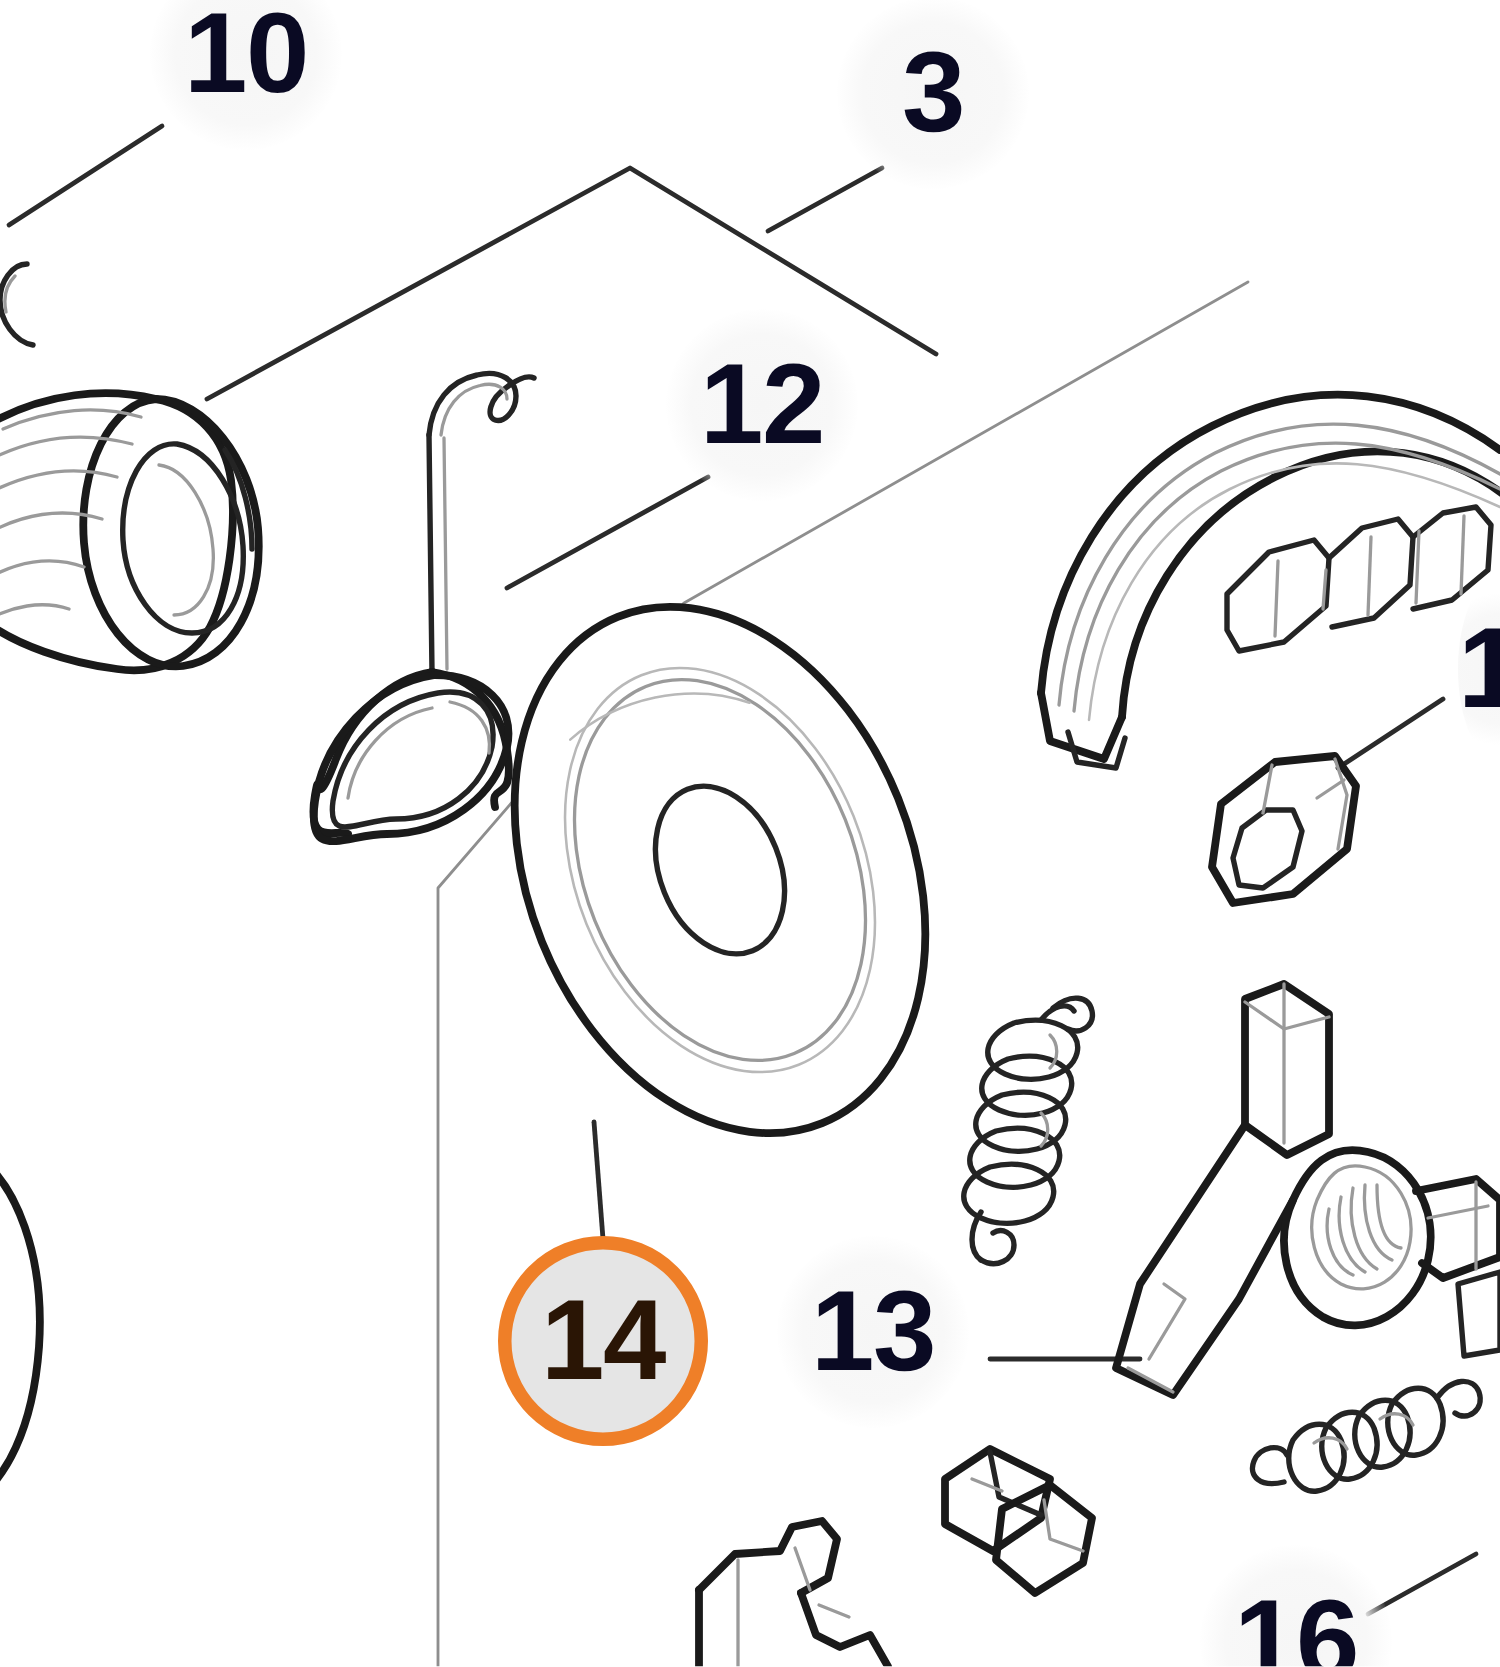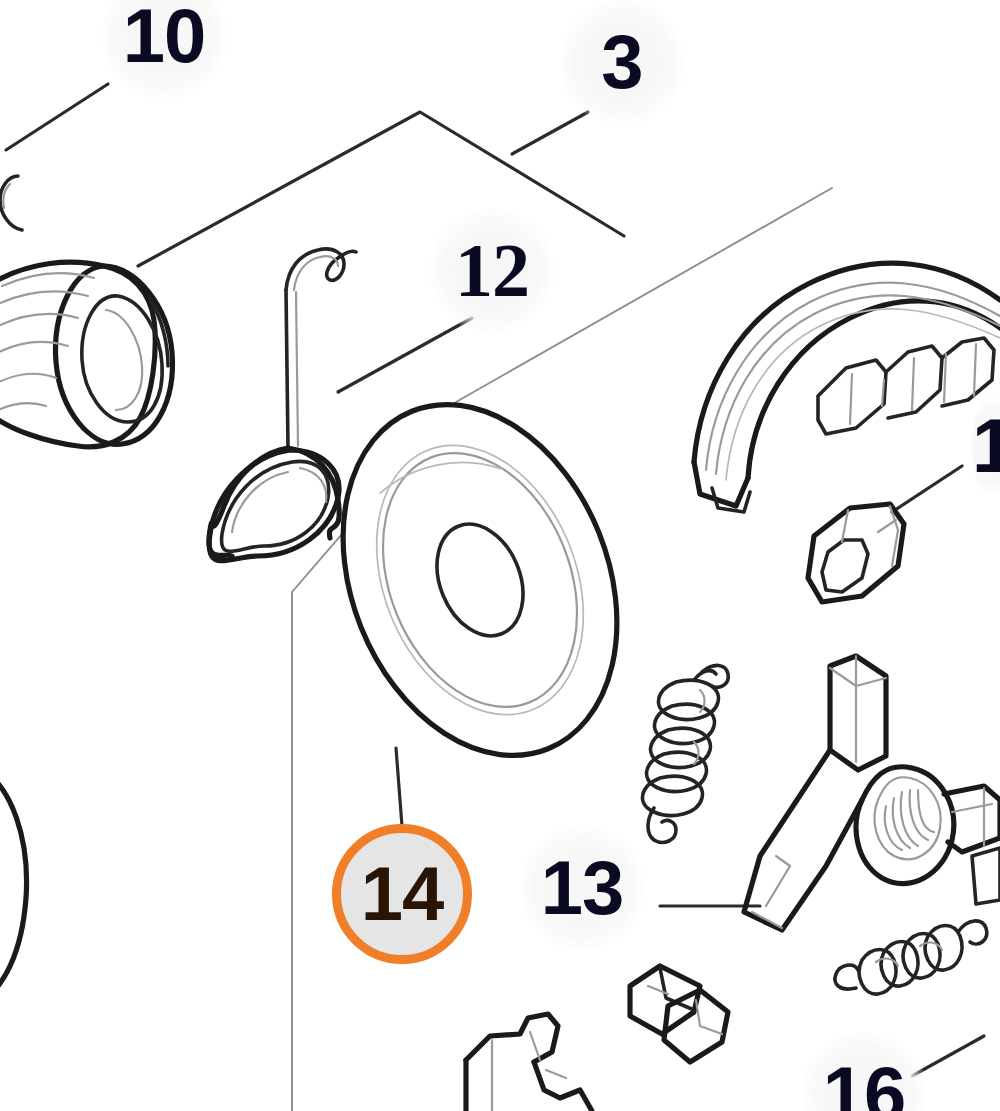--- a/index.html
+++ b/index.html
@@ -271,21 +271,21 @@
   </svg>
 
   <div class="callout callout-plain" style="left:100px; top:-28px;">
     <span>10</span>
   </div>
 
   <div class="callout callout-plain" style="left:558px; top:-2px;">
     <span>3</span>
   </div>
 
-  <div class="callout callout-plain" style="left:428px; top:206px;font-family:Liberation Serif, serif;">
+  <div class="callout callout-plain" style="left:444px; top:206px;">
     <span>12</span>
   </div>
 
   <div class="callout callout-active" style="left:332px; top:824px;">
     <span>14</span>
   </div>
 
   <div class="callout callout-plain" style="left:518px; top:824px;">
     <span>13</span>
   </div>

